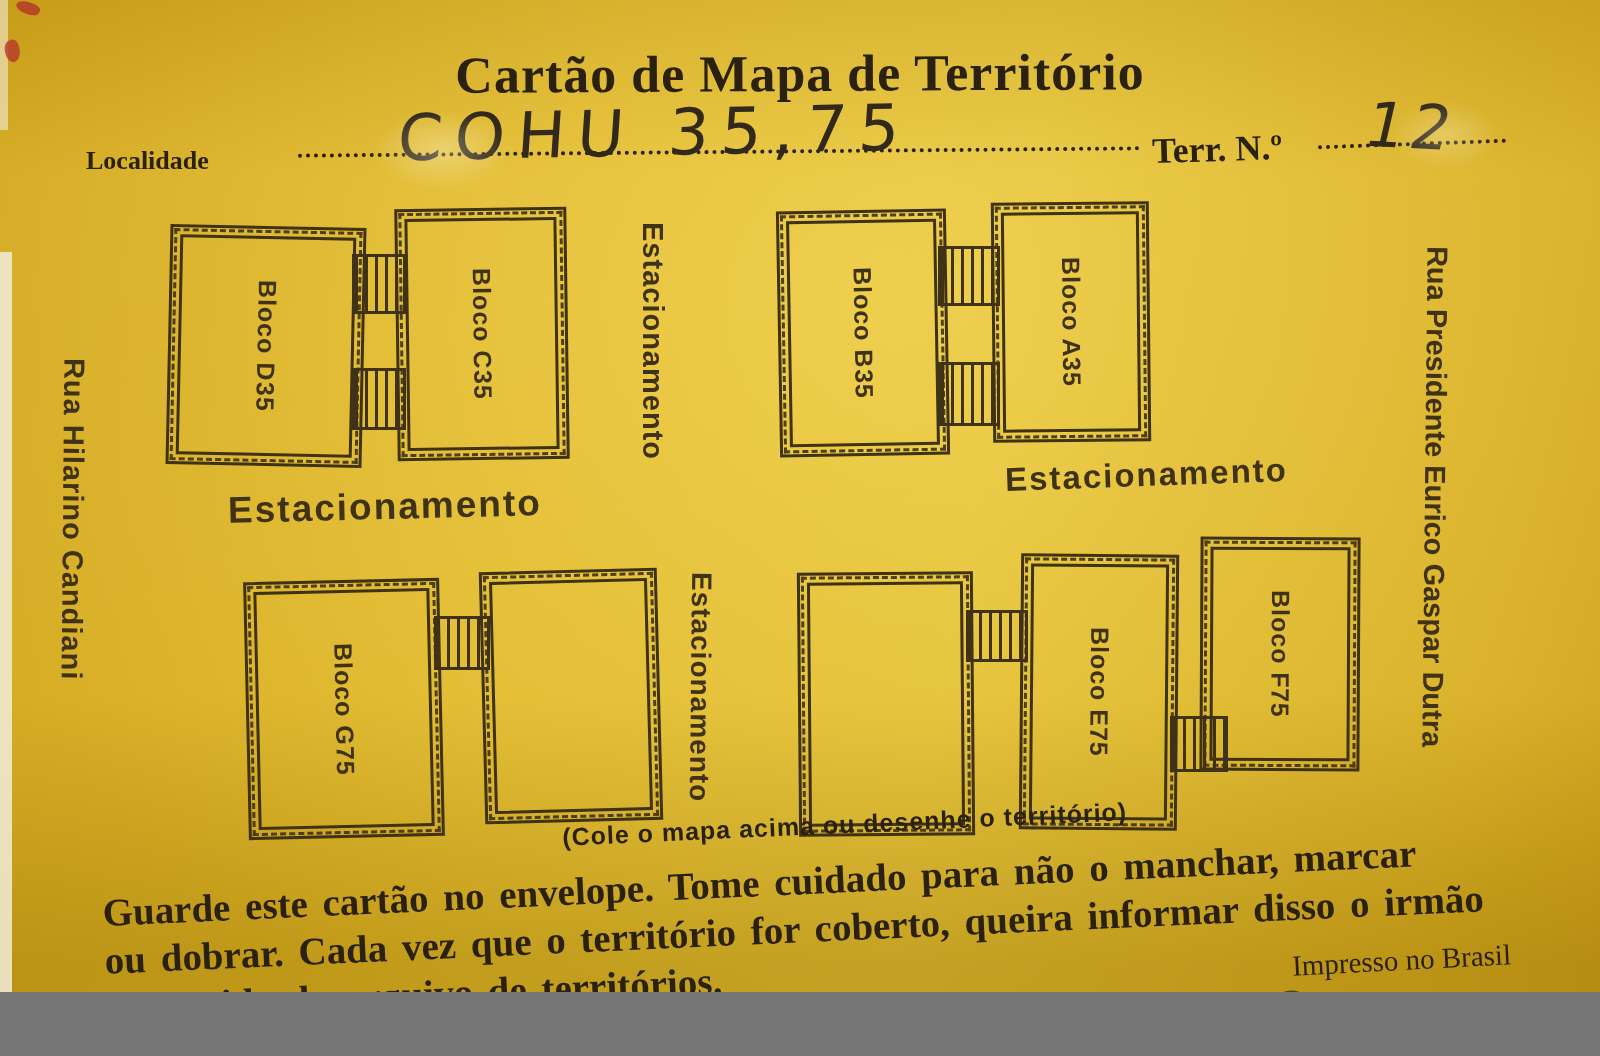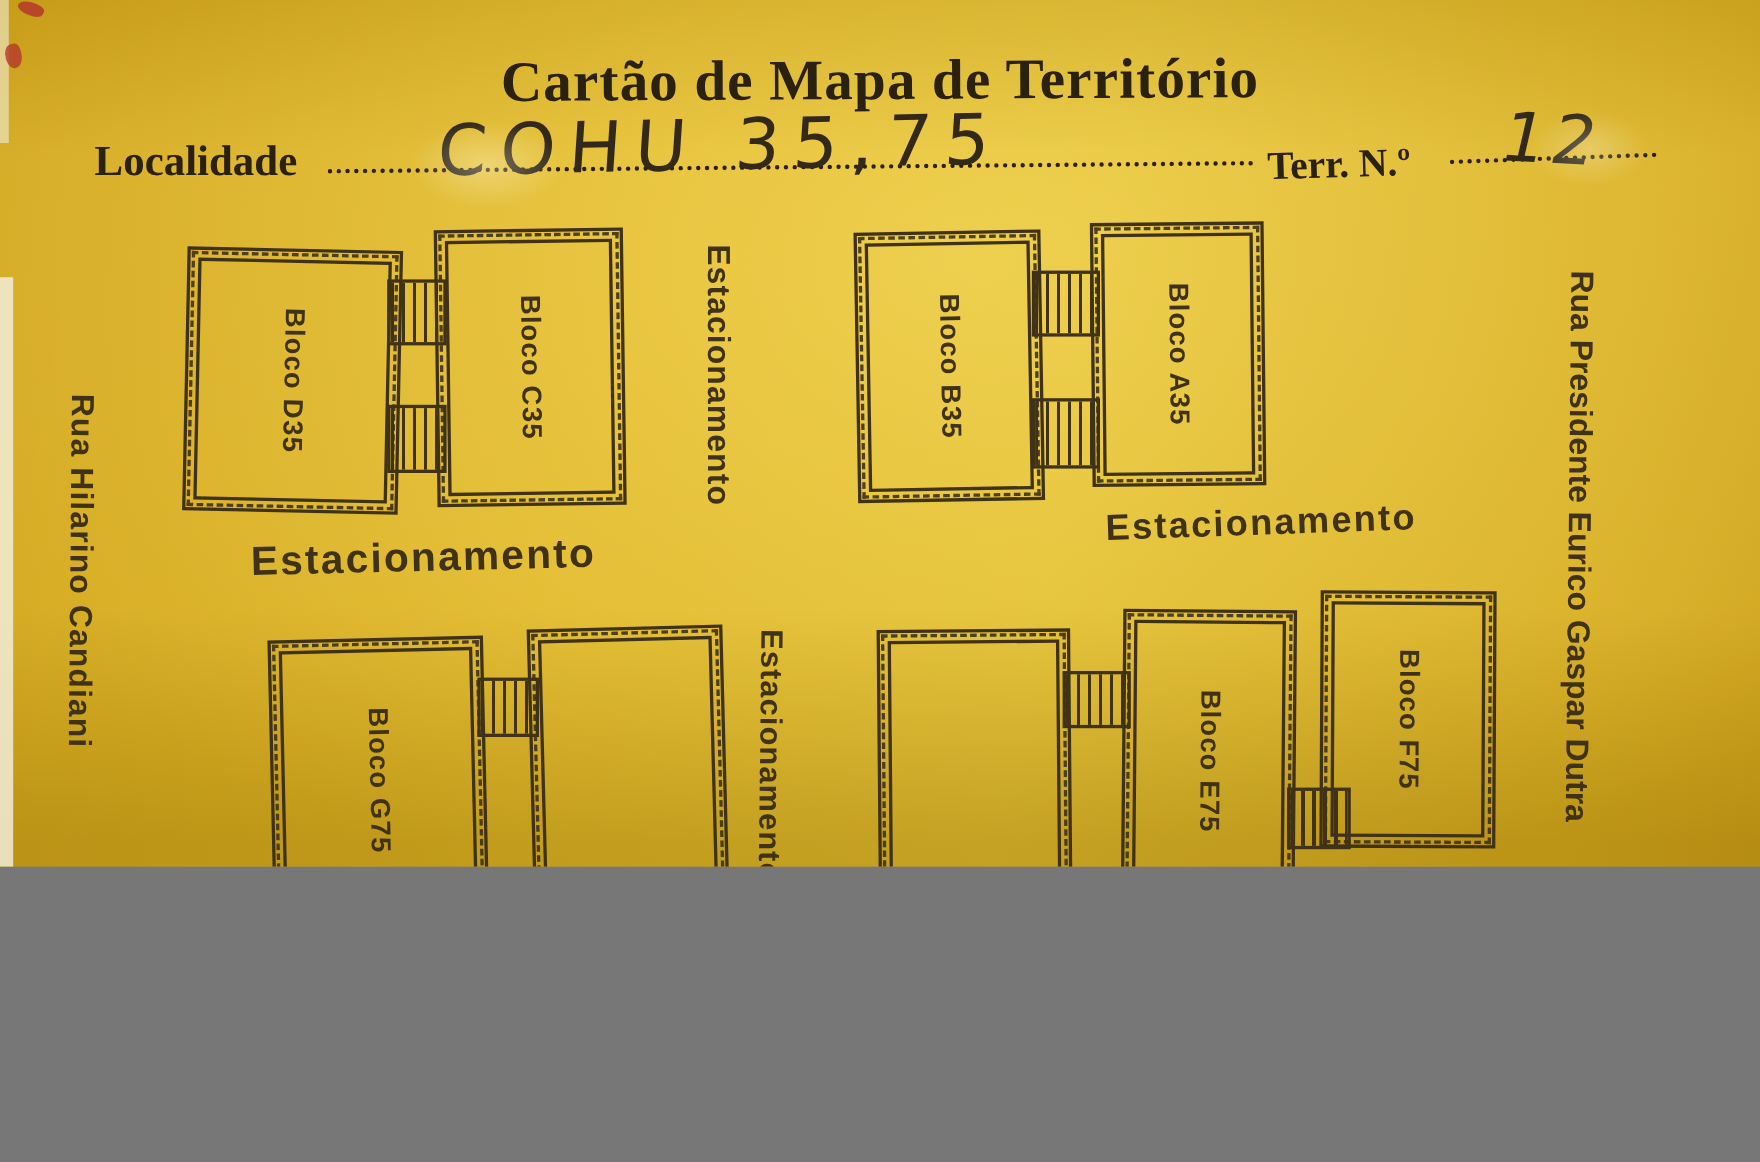--- a/index.html
+++ b/index.html
@@ -2,32 +2,32 @@
 <html><head>
 <meta charset="utf-8">
 <style>
   :root{
     --ink:#3f3217;          
     --txt:#2b2110;          
     --hand:#33291a;         
   }
   html,body{margin:0;padding:0;background:#777;}
   #card{
-    position:relative;width:1600px;height:788px;overflow:hidden;
+    position:relative;width:1600px;height:992px;overflow:hidden;
     font-family:"Liberation Serif",serif;color:var(--txt);
     background:
       linear-gradient(to bottom, rgba(90,60,0,0.10), rgba(255,255,230,0.06) 18%, rgba(255,255,230,0.05) 70%, rgba(70,45,0,0.18) 97%),
       radial-gradient(ellipse at 55% 30%, rgba(255,252,220,0.16), rgba(120,85,5,0.10) 80%),
       linear-gradient(100deg,#dcaf1b,#e9bf24 35%,#eac42a 60%,#e0b41d 90%,#d8ab18);
   }
   .abs{position:absolute;}
 
   
   .title{left:0;right:0;top:44px;text-align:center;font-size:52px;font-weight:bold;letter-spacing:1px;transform:rotate(-0.3deg);}
-  .loc-label{left:86px;top:124px;font-size:39px;font-weight:bold;}
+  .loc-label{left:86px;top:146px;font-size:26px;font-weight:bold;}
   .dotline{border-bottom:4px dotted var(--txt);height:0;}
   .loc-line{left:298px;top:150px;width:842px;transform:rotate(-0.5deg);}
   .loc-hand{left:398px;top:96px;font-family:"DejaVu Sans",sans-serif;font-size:64px;color:var(--hand);
             letter-spacing:12px;transform:rotate(-1.2deg) skewX(-5deg);white-space:nowrap;}
   .terr-label{left:1152px;top:128px;font-size:36px;font-weight:bold;transform:rotate(-1.8deg);}
   .terr-line{left:1318px;top:142px;width:188px;transform:rotate(-2deg);}
   .terr-hand{left:1366px;top:90px;font-family:"DejaVu Sans",sans-serif;font-size:62px;color:var(--hand);
              letter-spacing:6px;transform:rotate(3deg) skewX(-10deg);}
 
   

